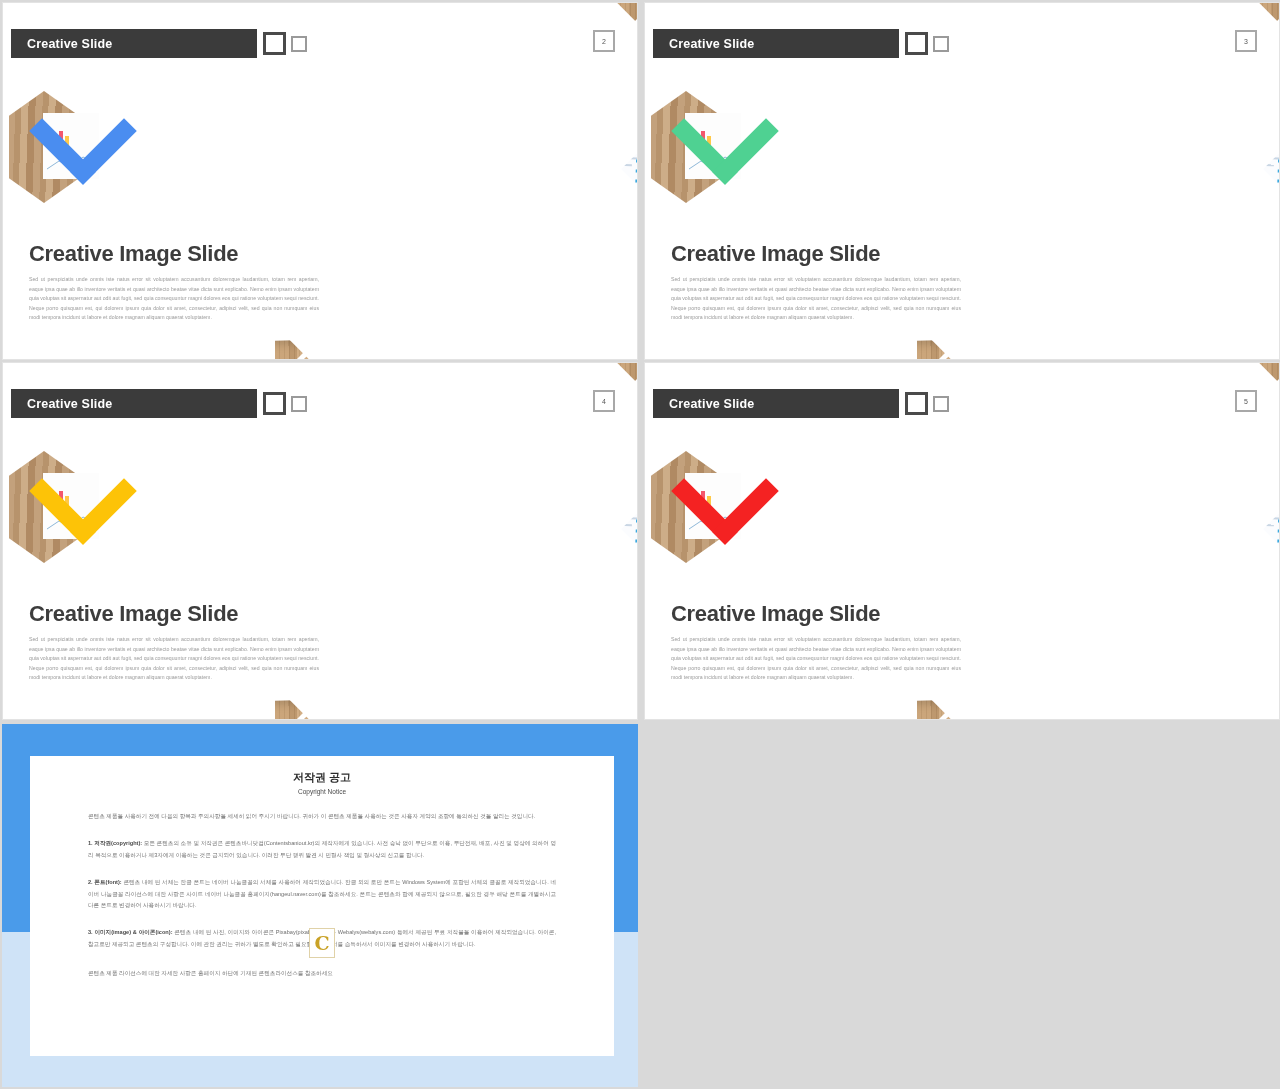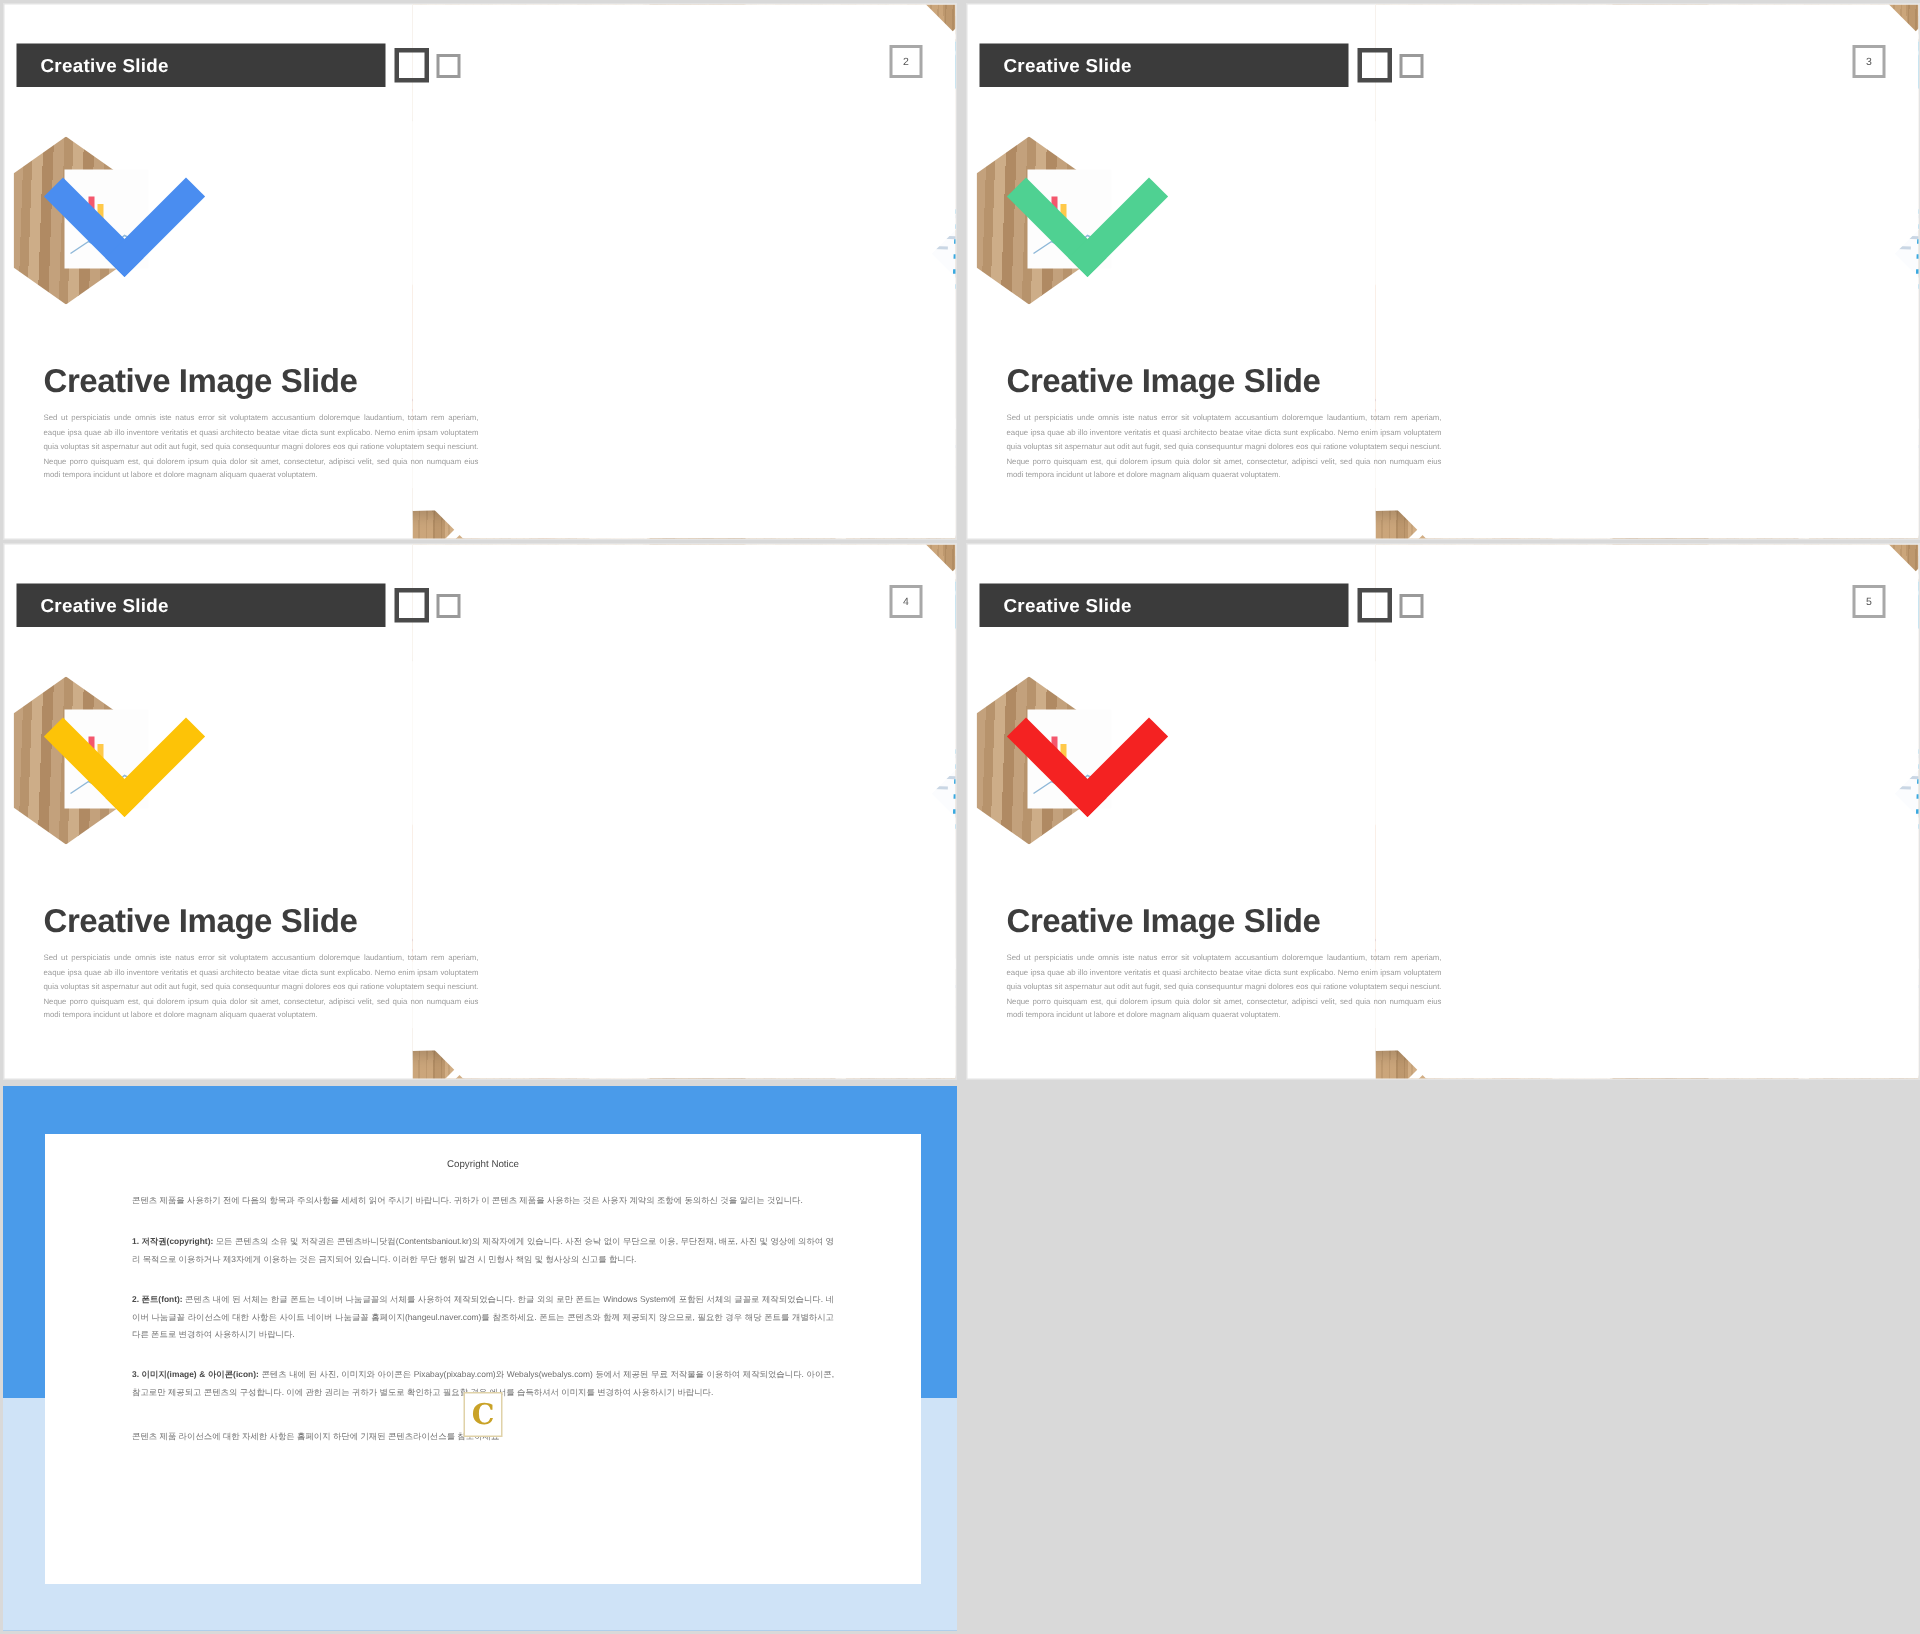--- a/index.html
+++ b/index.html
@@ -856,20 +856,21 @@
       <div class="chev" style="--c:#f42222"></div>
     </div>
 
     <div class="headline">Creative Image Slide</div>
     <div class="body">Sed ut perspiciatis unde omnis iste natus error sit voluptatem accusantium doloremque laudantium, totam rem aperiam, eaque ipsa quae ab illo inventore veritatis et quasi architecto beatae vitae dicta sunt explicabo. Nemo enim ipsam voluptatem quia voluptas sit aspernatur aut odit aut fugit, sed quia consequuntur magni dolores eos qui ratione voluptatem sequi nesciunt. Neque porro quisquam est, qui dolorem ipsum quia dolor sit amet, consectetur, adipisci velit, sed quia non numquam eius modi tempora incidunt ut labore et dolore magnam aliquam quaerat voluptatem.</div>
   </div>
 
   <div class="copy-panel">
     <div class="lowerhalf"></div>
     <div class="copy-sheet">
+      <div class="cp-title">저작권 공고</div>
       <div class="cp-sub">Copyright Notice</div>
       <div class="cp-p">콘텐츠 제품을 사용하기 전에 다음의 항목과 주의사항을 세세히 읽어 주시기 바랍니다. 귀하가 이 콘텐츠 제품을 사용하는 것은 사용자 계약의 조항에 동의하신 것을 알리는 것입니다.</div>
       <div class="cp-p">
         <b>1. 저작권(copyright):</b><span> 모든 콘텐츠의 소유 및 저작권은 콘텐츠바니닷컴(Contentsbaniout.kr)의 제작자에게 있습니다. 사전 승낙 없이 무단으로 이용, 무단전재, 배포, 사진 및 영상에 의하여 영리 목적으로 이용하거나 제3자에게 이용하는 것은 금지되어 있습니다. 이러한 무단 행위 발견 시 민형사 책임 및 형사상의 신고를 합니다.</span>
       </div>
       <div class="cp-p">
         <b>2. 폰트(font):</b><span> 콘텐츠 내에 된 서체는 한글 폰트는 네이버 나눔글꼴의 서체를 사용하여 제작되었습니다. 한글 외의 로만 폰트는 Windows System에 포함된 서체의 글꼴로 제작되었습니다. 네이버 나눔글꼴 라이선스에 대한 사항은 사이트 네이버 나눔글꼴 홈페이지(hangeul.naver.com)를 참조하세요. 폰트는 콘텐츠와 함께 제공되지 않으므로, 필요한 경우 해당 폰트를 개별하시고 다른 폰트로 변경하여 사용하시기 바랍니다.</span>
       </div>
       <div class="cp-p">
         <b>3. 이미지(image) &amp; 아이콘(icon):</b><span> 콘텐츠 내에 된 사진, 이미지와 아이콘은 Pixabay(pixabay.com)와 Webalys(webalys.com) 등에서 제공된 무료 저작물을 이용하여 제작되었습니다. 아이콘, 참고로만 제공되고 콘텐츠의 구성합니다. 이에 관한 권리는 귀하가 별도로 확인하고 필요할 경우 에서를 습득하셔서 이미지를 변경하여 사용하시기 바랍니다.</span>

